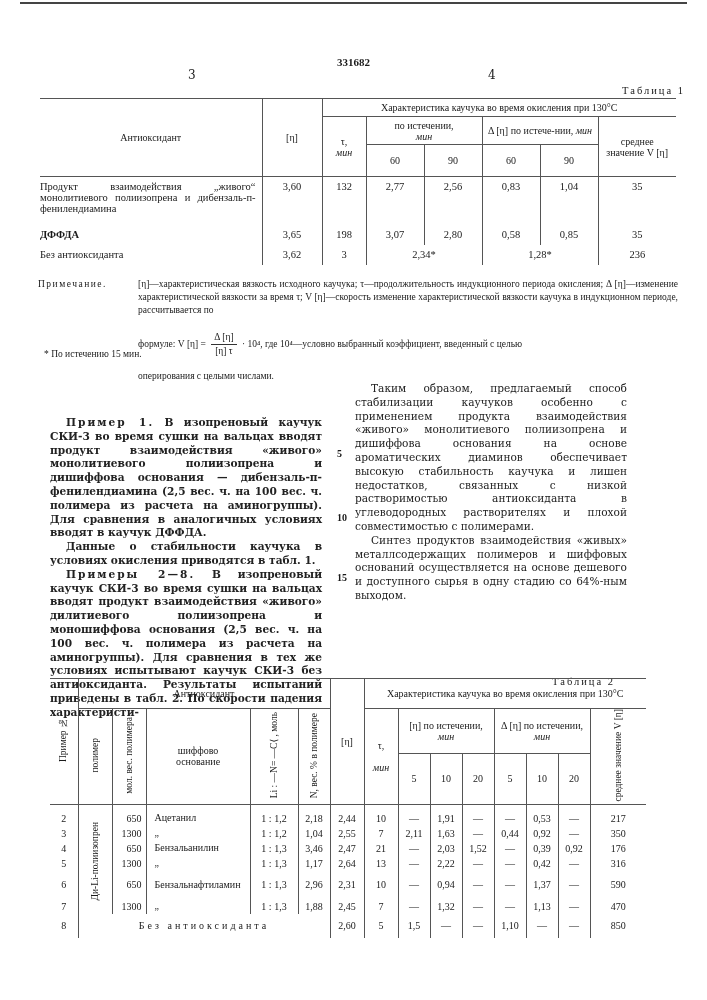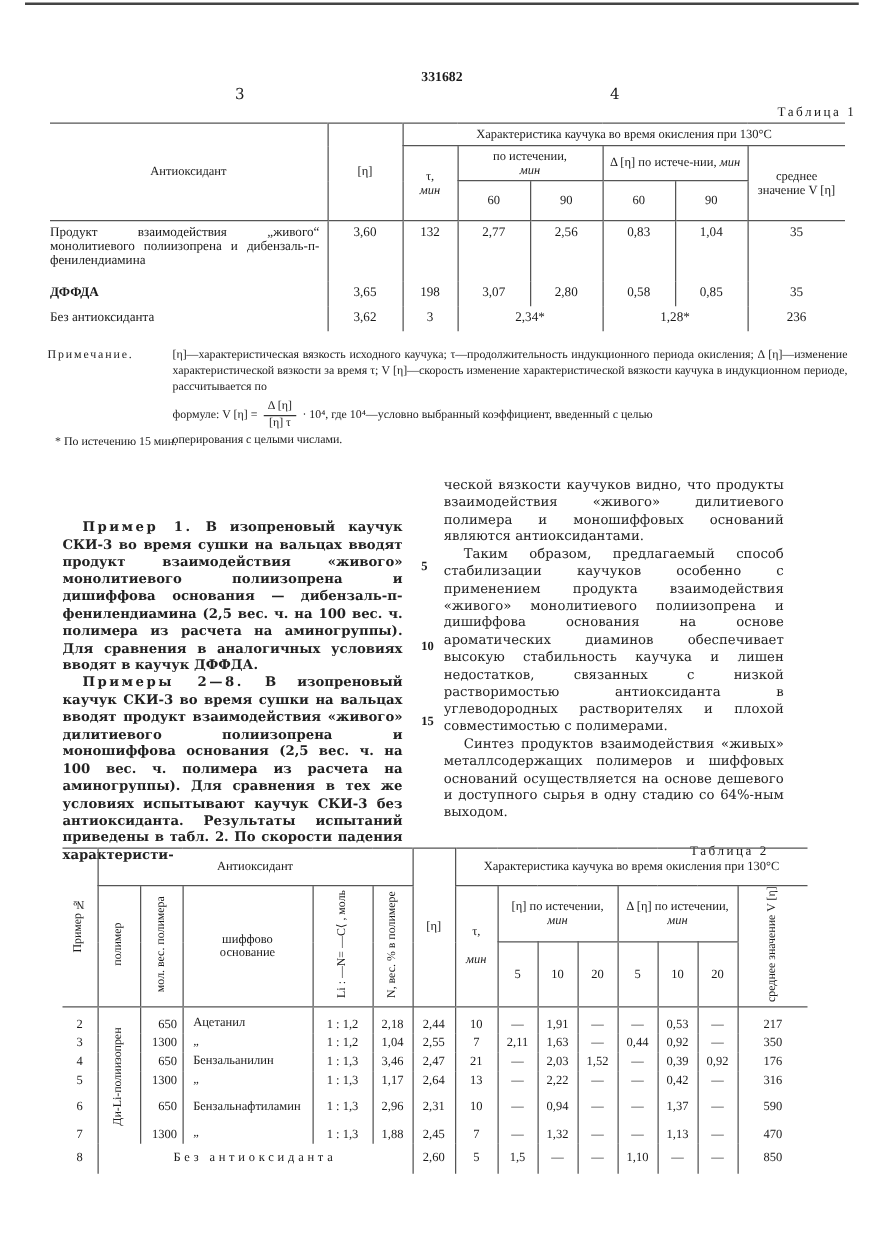--- a/index.html
+++ b/index.html
@@ -29,21 +29,21 @@
 
   
   #t1 { left: 40px; top: 98px; width: 636px; }
   #t1 .hdr td { font-size: 10px; }
   #t1 .body td { font-size: 10.5px; }
   #t1 .prod { font-size: 9.5px; line-height: 11px; text-align: justify; padding-right: 6px; }
 
   .note { position: absolute; left: 38px; top: 278px; width: 640px; font-family: "Liberation Serif", serif; font-size: 9.5px; line-height: 13px; }
   .note .lbl { position: absolute; left: 0; top: 0; letter-spacing: 1.5px; }
   .note .txt { position: absolute; left: 100px; top: 0; width: 540px; text-align: justify; }
-  .frac { display: inline-block; vertical-align: middle; text-align: center; margin: 0 3px; }
+  .frac { display: inline-block; vertical-align: middle; text-align: center; margin: 12px 3px; }
   .frac .num { display: block; border-bottom: 1px solid #333; padding: 0 3px; }
   .frac .den { display: block; padding: 0 3px; }
   .footnote { position: absolute; left: 44px; top: 349px; font-family: "Liberation Serif", serif; font-size: 9.5px; }
 
   .col { position: absolute; font-family: "DejaVu Serif", serif; font-size: 10.6px; line-height: 13.8px; text-align: justify; color: #222; }
   .col p { margin: 0; text-indent: 16px; }
   .col .sp { letter-spacing: 2px; }
   #colL { left: 50px; top: 416px; width: 272px; font-weight: bold; }
   #colR { left: 355px; top: 382px; width: 272px; }
   .lineno { position: absolute; left: 337px; font-size: 10px; font-family: "Liberation Serif", serif; font-weight: bold; }
@@ -132,24 +132,24 @@
       <span class="frac"><span class="num">Δ [η]</span><span class="den">[η] τ</span></span>
       <span>· 10⁴, где 10⁴—условно выбранный коэффициент, введенный с целью</span>
     </span><br>
     <span>оперирования с целыми числами.</span>
   </div>
 </div>
 <div class="footnote">* По истечению 15 мин.</div>
 
 <div class="col" id="colL">
   <p><span class="sp">Пример 1.</span> <span>В изопреновый каучук СКИ-3 во время сушки на вальцах вводят продукт взаимодействия «живого» монолитиевого полиизопрена и дишиффова основания — дибензаль-п-фенилендиамина (2,5 вес. ч. на 100 вес. ч. полимера из расчета на аминогруппы). Для сравнения в аналогичных условиях вводят в каучук ДФФДА.</span></p>
+  <p>Данные о стабильности каучука в условиях окисления приводятся в табл. 1.</p>
   <p><span class="sp">Примеры 2—8.</span> <span>В изопреновый каучук СКИ-3 во время сушки на вальцах вводят продукт взаимодействия «живого» дилитиевого полиизопрена и моношиффова основания (2,5 вес. ч. на 100 вес. ч. полимера из расчета на аминогруппы). Для сравнения в тех же условиях испытывают каучук СКИ-3 без антиоксиданта. Результаты испытаний приведены в табл. 2. По скорости падения характеристи-</span></p>
 </div>
 <div class="col" id="colR">
-  <p style="text-indent:0">ческой вязкости каучуков видно, что продукты взаимодействия «живого» дилитиевого полимера и моношиффовых оснований являются антиоксидантами.</p>
   <p>Таким образом, предлагаемый способ стабилизации каучуков особенно с применением продукта взаимодействия «живого» монолитиевого полиизопрена и дишиффова основания на основе ароматических диаминов обеспечивает высокую стабильность каучука и лишен недостатков, связанных с низкой растворимостью антиоксиданта в углеводородных растворителях и плохой совместимостью с полимерами.</p>
   <p>Синтез продуктов взаимодействия «живых» металлсодержащих полимеров и шиффовых оснований осуществляется на основе дешевого и доступного сырья в одну стадию со 64%-ным выходом.</p>
 </div>
 <div class="lineno" style="top:448px">5</div>
 <div class="lineno" style="top:512px">10</div>
 <div class="lineno" style="top:572px">15</div>
 
 <div class="abs tbl-label t2-label">Таблица 2</div>
 <table class="grid" id="t2">
   <colgroup>

